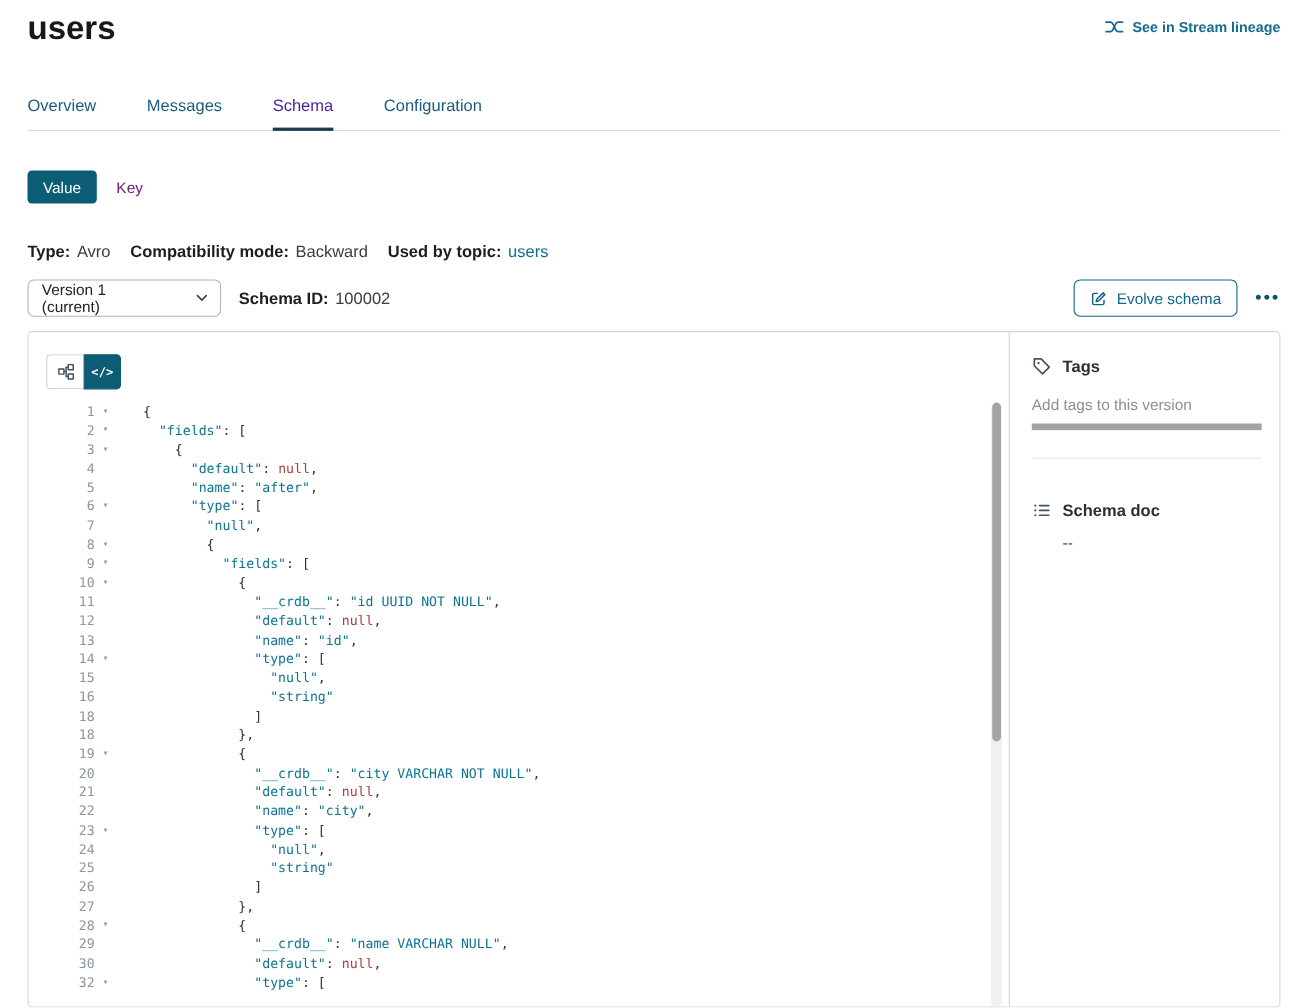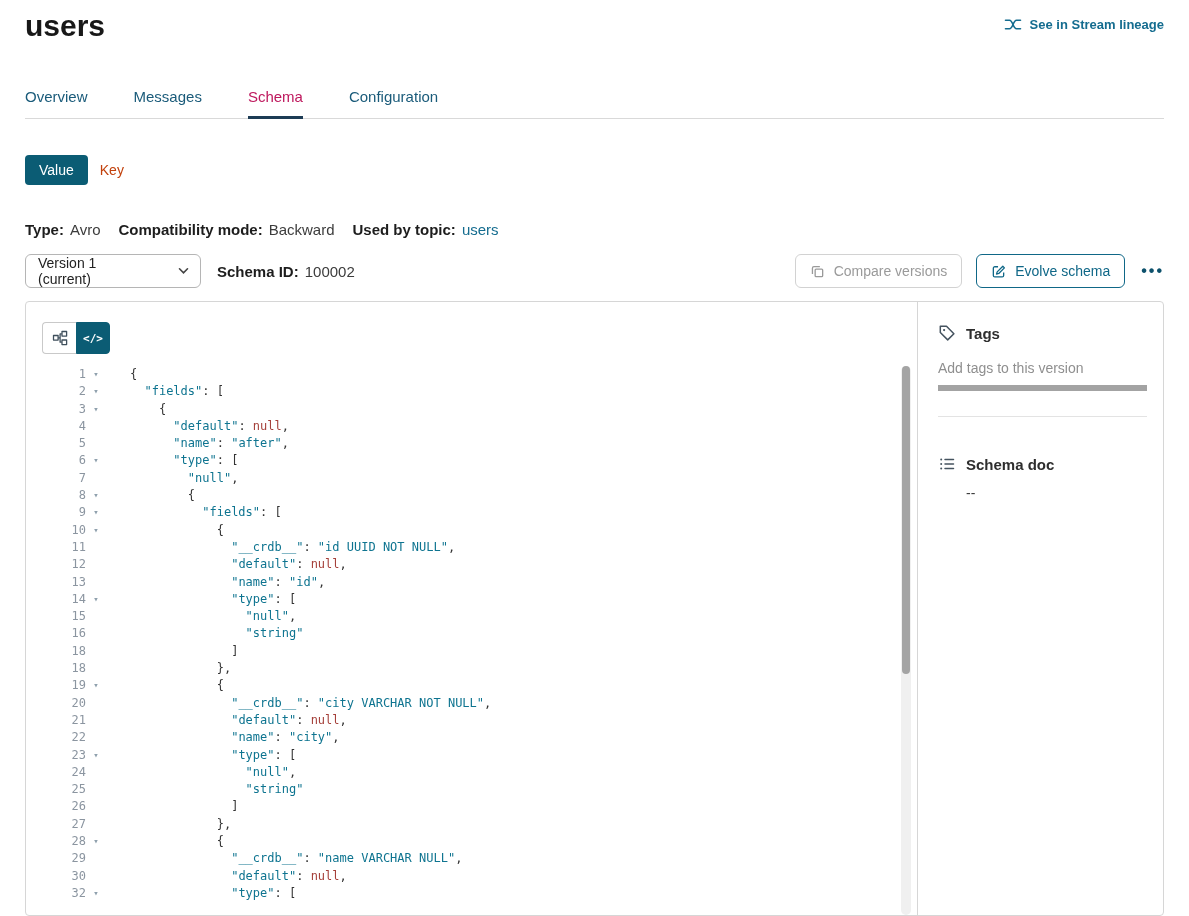--- a/index.html
+++ b/index.html
@@ -7,27 +7,27 @@
               font-family:"Liberation Sans", sans-serif; color:#1c1c1c; }
   .page { padding:0 25px; height:100%; display:flex; flex-direction:column; }
 
   .page-header { display:flex; justify-content:space-between; align-items:flex-start; margin-top:8px; }
   .page-title { font-size:30px; font-weight:800; color:#181818; line-height:36px; }
   .lineage-link { display:flex; align-items:center; gap:8px; color:#146c8f; font-size:13px;
                   font-weight:600; margin-top:8px; cursor:pointer; text-decoration:none; }
 
   .tabs { display:flex; gap:46px; margin-top:44px; border-bottom:1px solid #d9d9d9; }
   .tab { font-size:15px; color:#1a5b7a; padding-bottom:13px; cursor:pointer; position:relative; }
-  .tab.active { color:#be185d; font-weight:500; }
+  .tab.active { color:#4c1d95; font-weight:500; }
   .tab.active::after { content:''; position:absolute; left:0; right:0; bottom:-1px; height:3px; background:#1d3c55; }
 
   .toggle-row { margin-top:36px; display:flex; align-items:center; }
   .btn-value { background:#0b5c74; color:#fff; border:none; font-size:14px; padding:7px 14px;
                border-radius:4px; font-family:inherit; cursor:pointer; }
-  .btn-key { background:none; border:none; color:#c2410c; font-size:14px; margin-left:12px;
+  .btn-key { background:none; border:none; color:#701a75; font-size:14px; margin-left:18px;
              font-family:inherit; cursor:pointer; }
 
   .meta-row { margin-top:36px; font-size:15px; display:flex; align-items:center; }
   .meta-label { font-weight:700; color:#1d1d1d; margin-right:6px; }
   .meta-value { color:#3c3c3c; margin-right:18px; }
   .meta-link { color:#146c8f; cursor:pointer; text-decoration:none; }
 
   .controls-row { margin-top:16px; display:flex; align-items:center; }
   .dropdown { width:176px; height:34px; border:1px solid #b5b5b5; border-radius:6px; background:#fff;
               display:flex; align-items:center; justify-content:space-between; padding:0 11px 0 12px;
@@ -124,29 +124,20 @@
         <svg width="11" height="8" viewBox="0 0 11 8" fill="none" stroke="#444" stroke-width="1.6" stroke-linecap="round">
           <path d="M1.5 1.8 l4 4 4 -4"></path>
         </svg>
       </span>
     </div>
     <div class="schema-id">
       <span class="meta-label">Schema ID:</span>
       <span class="meta-value">100002</span>
     </div>
     <div class="controls-right">
-      <button class="btn-compare">
-        <span class="side-icon">
-          <svg width="15" height="15" viewBox="0 0 16 16" fill="none" stroke="#9a9a9a" stroke-width="1.4" stroke-linejoin="round">
-            <rect x="5.5" y="5.5" width="8" height="8" rx="1"></rect>
-            <path d="M10.5 2.8 H4.2 a1.6 1.6 0 0 0 -1.6 1.6 V10.7"></path>
-          </svg>
-        </span>
-        <span>Compare versions</span>
-      </button>
       <button class="btn-evolve">
         <span class="side-icon">
           <svg width="15" height="15" viewBox="0 0 16 16" fill="none" stroke="#0f6787" stroke-width="1.4" stroke-linejoin="round">
             <path d="M13.5 9 v3.2 a1.6 1.6 0 0 1 -1.6 1.6 H4.1 a1.6 1.6 0 0 1 -1.6 -1.6 V4.5 a1.6 1.6 0 0 1 1.6 -1.6 h3.4"></path>
             <path d="M12.6 2.4 l1.7 1.7 -6 6 -2.4 0.7 0.7 -2.4 z"></path>
           </svg>
         </span>
         <span>Evolve schema</span>
       </button>
       <button class="btn-more">•••</button>

